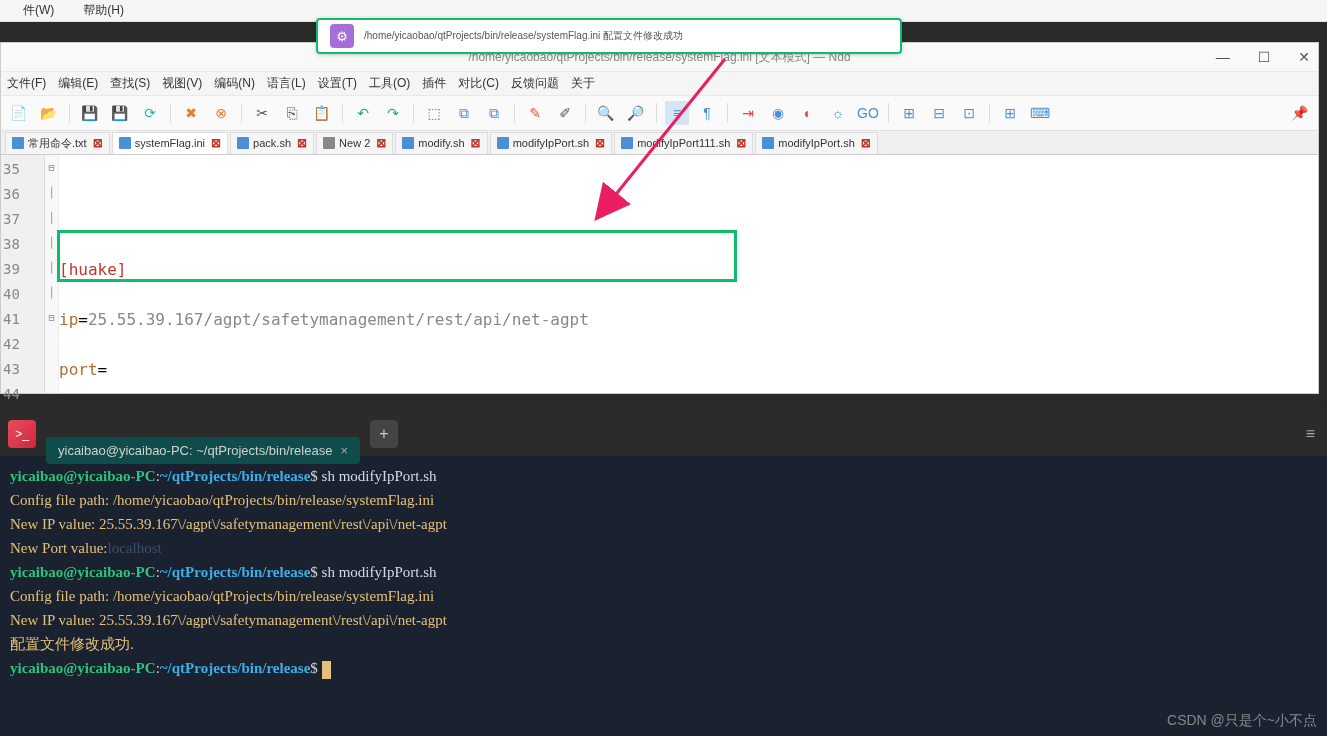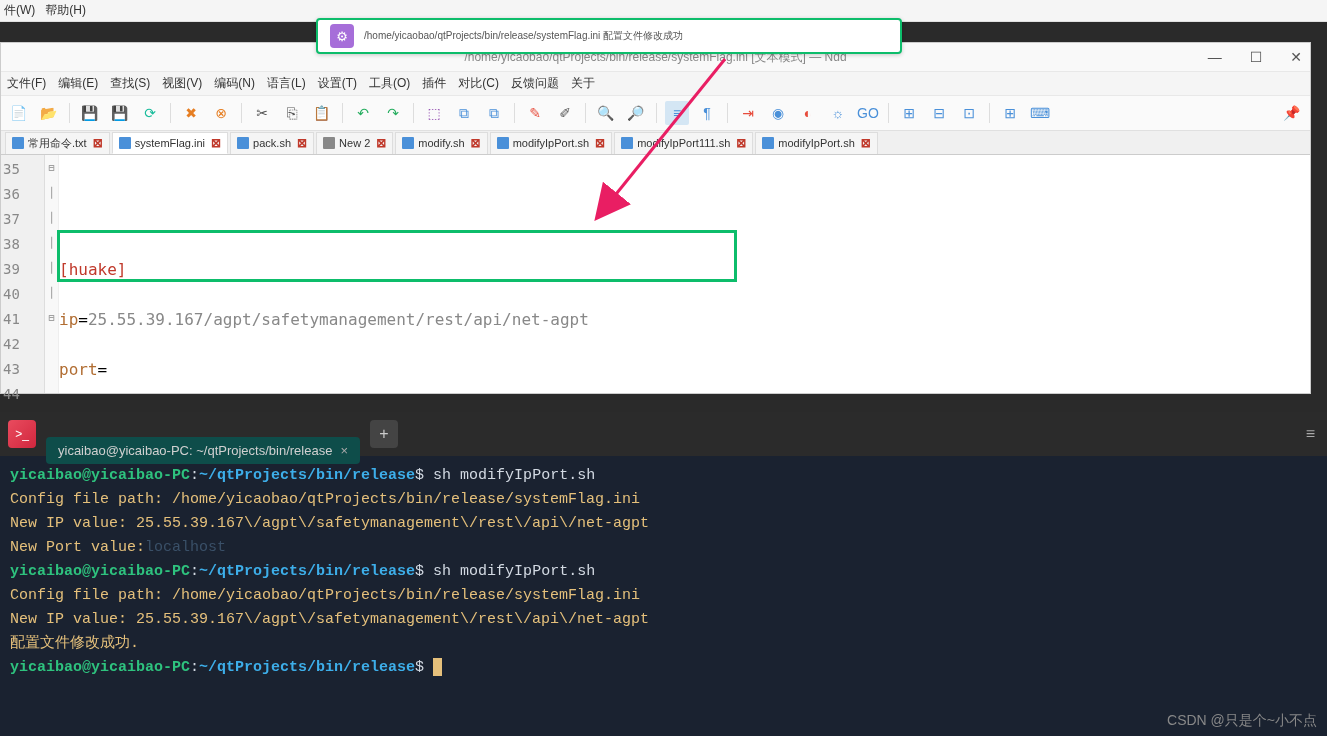--- a/index.html
+++ b/index.html
@@ -1,19 +1,19 @@
 <!DOCTYPE html>
 <html><head>
 <meta charset="utf-8">
 <style>
 * { margin: 0; padding: 0; box-sizing: border-box; }
 body { font-family: "Microsoft YaHei", sans-serif; font-size: 12px; background: #2a2a2a; width: 1327px; height: 736px; overflow: hidden; position: relative; }
 .top-menu { background: #f5f5f5; height: 22px; display: flex; align-items: center; padding: 0 4px; color: #333; gap: 10px; border-bottom: 1px solid #e0e0e0; }
-.top-menu span { cursor: pointer; }
-.editor-window { position: absolute; top: 42px; left: 0; right: 16px; background: #c4b5fd; border: 1px solid #ccc; }
+.top-menu span { cursor: pointer; margin-left: 19px; }
+.editor-window { position: absolute; top: 42px; left: 0; right: 8px; background: #c4b5fd; border: 1px solid #ccc; }
 .editor-titlebar { height: 28px; display: flex; align-items: center; justify-content: center; background: #f9f9f9; color: #888; font-size: 12px; position: relative; }
 .win-controls { position: absolute; right: 8px; display: flex; gap: 28px; color: #555; font-size: 14px; }
 .editor-menubar { height: 24px; display: flex; align-items: center; padding: 0 6px; gap: 12px; background: #f5f5f5; color: #333; border-top: 1px solid #e8e8e8; }
 .editor-menubar span { cursor: pointer; }
 .toolbar { height: 36px; display: flex; align-items: center; padding: 0 6px; gap: 6px; background: #fafafa; border-top: 1px solid #e8e8e8; border-bottom: 1px solid #e0e0e0; }
 .tb-icon { width: 24px; height: 24px; display: flex; align-items: center; justify-content: center; font-size: 14px; color: #555; border-radius: 2px; }
 .tb-sep { width: 1px; height: 20px; background: #ddd; margin: 0 2px; }
 .tabs-row { height: 24px; display: flex; align-items: center; background: #f0f0f0; border-bottom: 1px solid #ccc; padding: 0 4px; gap: 2px; }
 .tab { display: flex; align-items: center; gap: 4px; padding: 2px 6px; background: #f5f5f5; border: 1px solid #ddd; border-bottom: none; height: 22px; font-size: 11px; color: #333; }
 .tab.active { background: #fff; border-bottom: 1px solid #fff; }
@@ -29,21 +29,21 @@
 .str { color: #888; }
 .sec { color: #c0392b; }
 .hl-box { position: absolute; border: 3px solid #0dbd6b; left: -2px; top: 75px; width: 680px; height: 52px; pointer-events: none; }
 .terminal-wrap { position: absolute; top: 412px; left: 0; right: 0; bottom: 0; background: #1a2230; }
 .term-header { height: 44px; background: #2b2b2b; display: flex; align-items: center; padding: 0 8px; gap: 10px; position: relative; }
 .term-icon { width: 28px; height: 28px; background: linear-gradient(135deg,#e94b5e,#d1273e); border-radius: 4px; display: flex; align-items: center; justify-content: center; color: #fff; font-size: 12px; }
 .term-tab { background: #0e4d4a; color: #d0d0d0; padding: 6px 12px; border-radius: 4px; display: flex; align-items: center; gap: 8px; font-size: 13px; margin-top: 32px; }
 .term-tab-close { color: #aaa; cursor: pointer; }
 .term-plus { width: 28px; height: 28px; background: #444; color: #ccc; display: flex; align-items: center; justify-content: center; border-radius: 4px; cursor: pointer; font-size: 16px; }
 .term-hamburger { position: absolute; right: 12px; color: #aaa; font-size: 16px; cursor: pointer; }
-.term-body { padding: 8px 10px; font-family: Liberation Mono, monospace; font-size: 15px; line-height: 24px; color: #ddd; }
+.term-body { padding: 8px 10px; font-family: Liberation Serif, serif; font-size: 15px; line-height: 24px; color: #ddd; }
 .t-green { color: #2ec27e; font-weight: bold; }
 .t-blue { color: #3daee9; font-weight: bold; }
 .t-yellow { color: #e5c07b; }
 .t-white { color: #d3dae3; }
 .t-dim { color: #3a5068; }
 .cursor-block { display: inline-block; width: 9px; height: 18px; background: #e5c07b; vertical-align: middle; }
 .notification { position: absolute; top: 18px; left: 316px; width: 586px; height: 36px; background: #fff; border: 2px solid #0dbd6b; border-radius: 4px; display: flex; align-items: center; padding: 0 12px; gap: 10px; z-index: 100; box-shadow: 0 1px 4px rgba(0,0,0,0.2); }
 .notif-icon { width: 24px; height: 24px; background: #a66ed9; border-radius: 4px; display: flex; align-items: center; justify-content: center; color: #fff; font-size: 13px; }
 .notif-text { color: #555; font-size: 10px; }
 .arrow { position: absolute; z-index: 99; pointer-events: none; }

